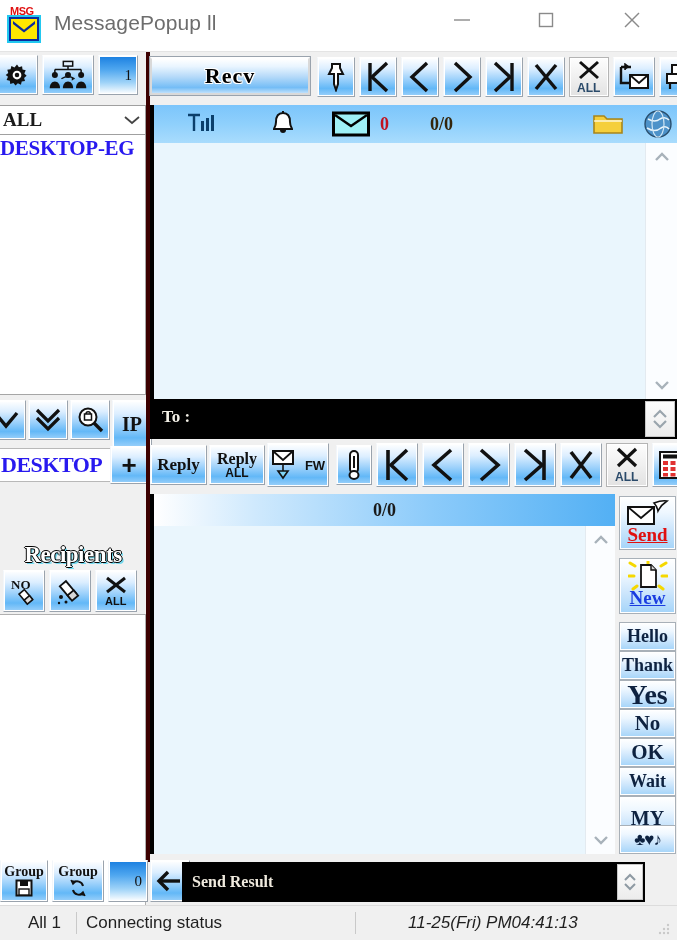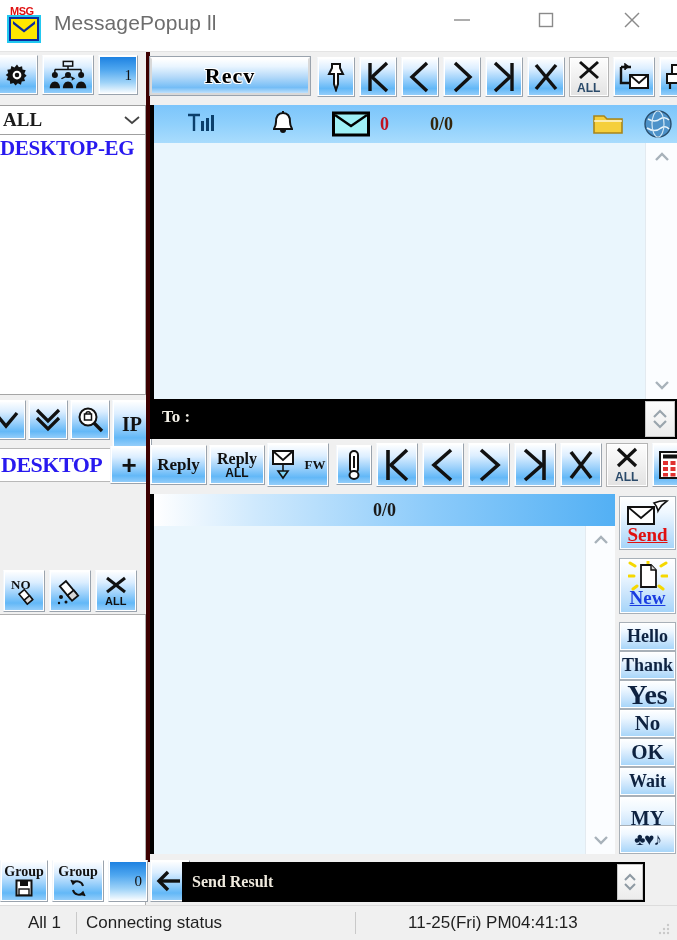--- a/index.html
+++ b/index.html
@@ -259,21 +259,21 @@
     font-family: "Liberation Sans", sans-serif; font-size: 17px; color: #1f1f1f;
   }
   .sb-sep { position: absolute; left: 76px; top: 6px; width: 1px; height: 22px; background: #c9c9c9; }
   .sb-conn {
     position: absolute; left: 86px; top: 7px;
     font-family: "Liberation Sans", sans-serif; font-size: 17px; color: #1f1f1f;
   }
   .sb-sep2 { position: absolute; left: 355px; top: 6px; width: 1px; height: 22px; background: #c9c9c9; }
   .sb-time {
     position: absolute; left: 408px; top: 7px;
-    font-family: "Liberation Sans", sans-serif; font-size: 17px; color: #1f1f1f;
+    font-family: "Liberation Sans", sans-serif; font-size: 17px; color: #1f1f1f; font-style: italic;
   }
   .grip { position: absolute; right: 6px; bottom: 4px; width: 14px; height: 14px; opacity: .45; }
 
   .statusrow .sitem { position: absolute; top: 0; height: 38px; display: flex; align-items: center; }
 </style>
 </head>
 <body>
 
 <div id="app">
 
@@ -374,20 +374,21 @@
       <span style="font-family:'Liberation Serif',serif; font-weight:bold; font-size:20px; color:#111;">IP</span>
     </div>
 
     <div class="deskrow">
       <span class="dval">DESKTOP</span>
     </div>
     <div class="bbtn" style="left:110px; top:394px; width:38px; height:38px;">
       <span style="font-family:'Liberation Sans',sans-serif;font-weight:bold;font-size:26px;color:#111;line-height:26px;">+</span>
     </div>
 
+    <div class="recip-label">Recipients</div>
 
     <div class="bbtn" style="left:3px; top:518px; width:42px; height:42px;">
       <svg width="32" height="32" viewBox="0 0 32 32">
         <text x="3" y="14" font-family="Liberation Serif, serif" font-size="13" font-weight="bold" fill="#111">NO</text>
         <g transform="rotate(-40 20 22)">
           <rect x="15" y="14" width="7" height="12" fill="#fff" stroke="#111" stroke-width="1.6"></rect>
           <rect x="15" y="22" width="7" height="5" fill="#dcdcdc" stroke="#111" stroke-width="1.6"></rect>
         </g>
       </svg>
     </div>
@@ -552,21 +553,21 @@
     <div class="bbtn" style="left:59px; top:2px; width:56px; height:40px; flex-direction:column;">
       <span style="font-family:'Liberation Serif',serif;font-weight:bold;font-size:16px;color:#111;line-height:16px;">Reply</span>
       <span style="font-family:'Liberation Sans',sans-serif;font-weight:bold;font-size:12px;color:#111;line-height:13px;">ALL</span>
     </div>
     <div class="bbtn" style="left:117px; top:0px; width:62px; height:44px;">
       <svg width="34" height="32" viewBox="0 0 34 32">
         <rect x="2" y="2" width="20" height="13" fill="#fff" stroke="#111" stroke-width="2"></rect>
         <polyline points="2,2 12,11 22,2" fill="none" stroke="#111" stroke-width="1.8"></polyline>
         <path d="M12 16 v6 h-5 l5 7 l5 -7 h-5z" fill="#7fd4f5" stroke="#111" stroke-width="1.6"></path>
       </svg>
-      <span style="font-family:Liberation Serif, serif;font-weight:bold;font-size:13px;color:#111;">FW</span>
+      <span style="font-family:Liberation Sans, sans-serif;font-weight:bold;font-size:13px;color:#111;">FW</span>
     </div>
     <div class="bbtn" style="left:186px; top:2px; width:36px; height:40px;">
       <svg width="18" height="32" viewBox="0 0 18 32">
         <rect x="5" y="2" width="8" height="22" rx="4" fill="#fff" stroke="#111" stroke-width="2"></rect>
         <line x1="9" y1="7" x2="9" y2="19" stroke="#111" stroke-width="2"></line>
         <ellipse cx="9" cy="26" rx="4.5" ry="4" fill="#fff" stroke="#111" stroke-width="2"></ellipse>
       </svg>
     </div>
     <div class="bbtn" style="left:226px; top:0px; width:42px; height:44px;">
       <svg width="28" height="34" viewBox="0 0 28 34">

